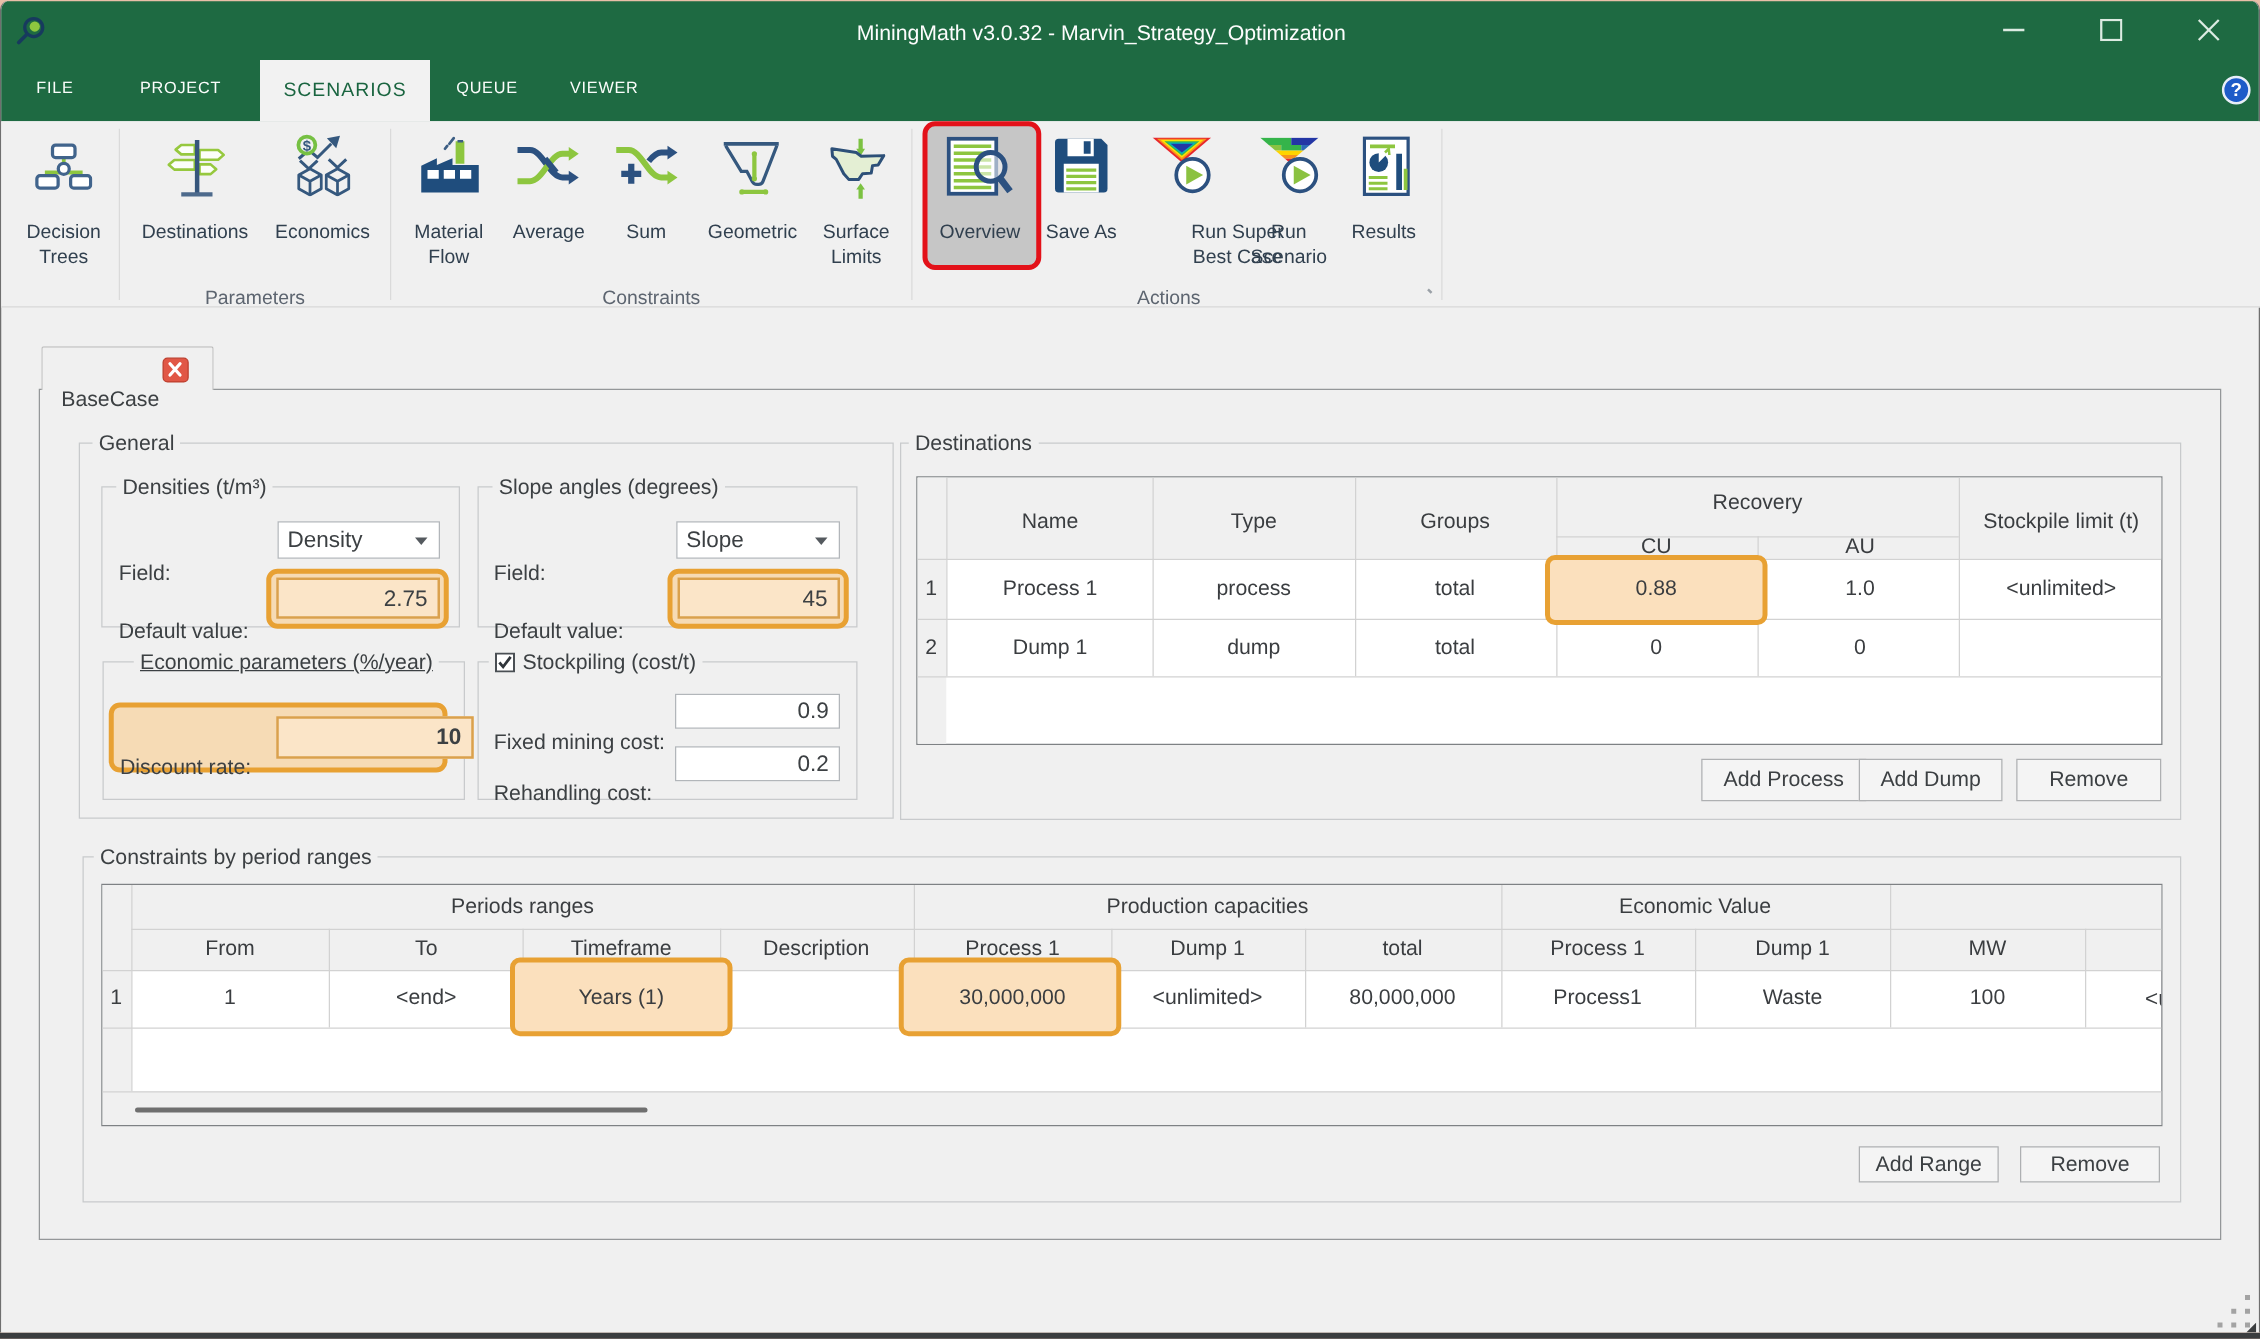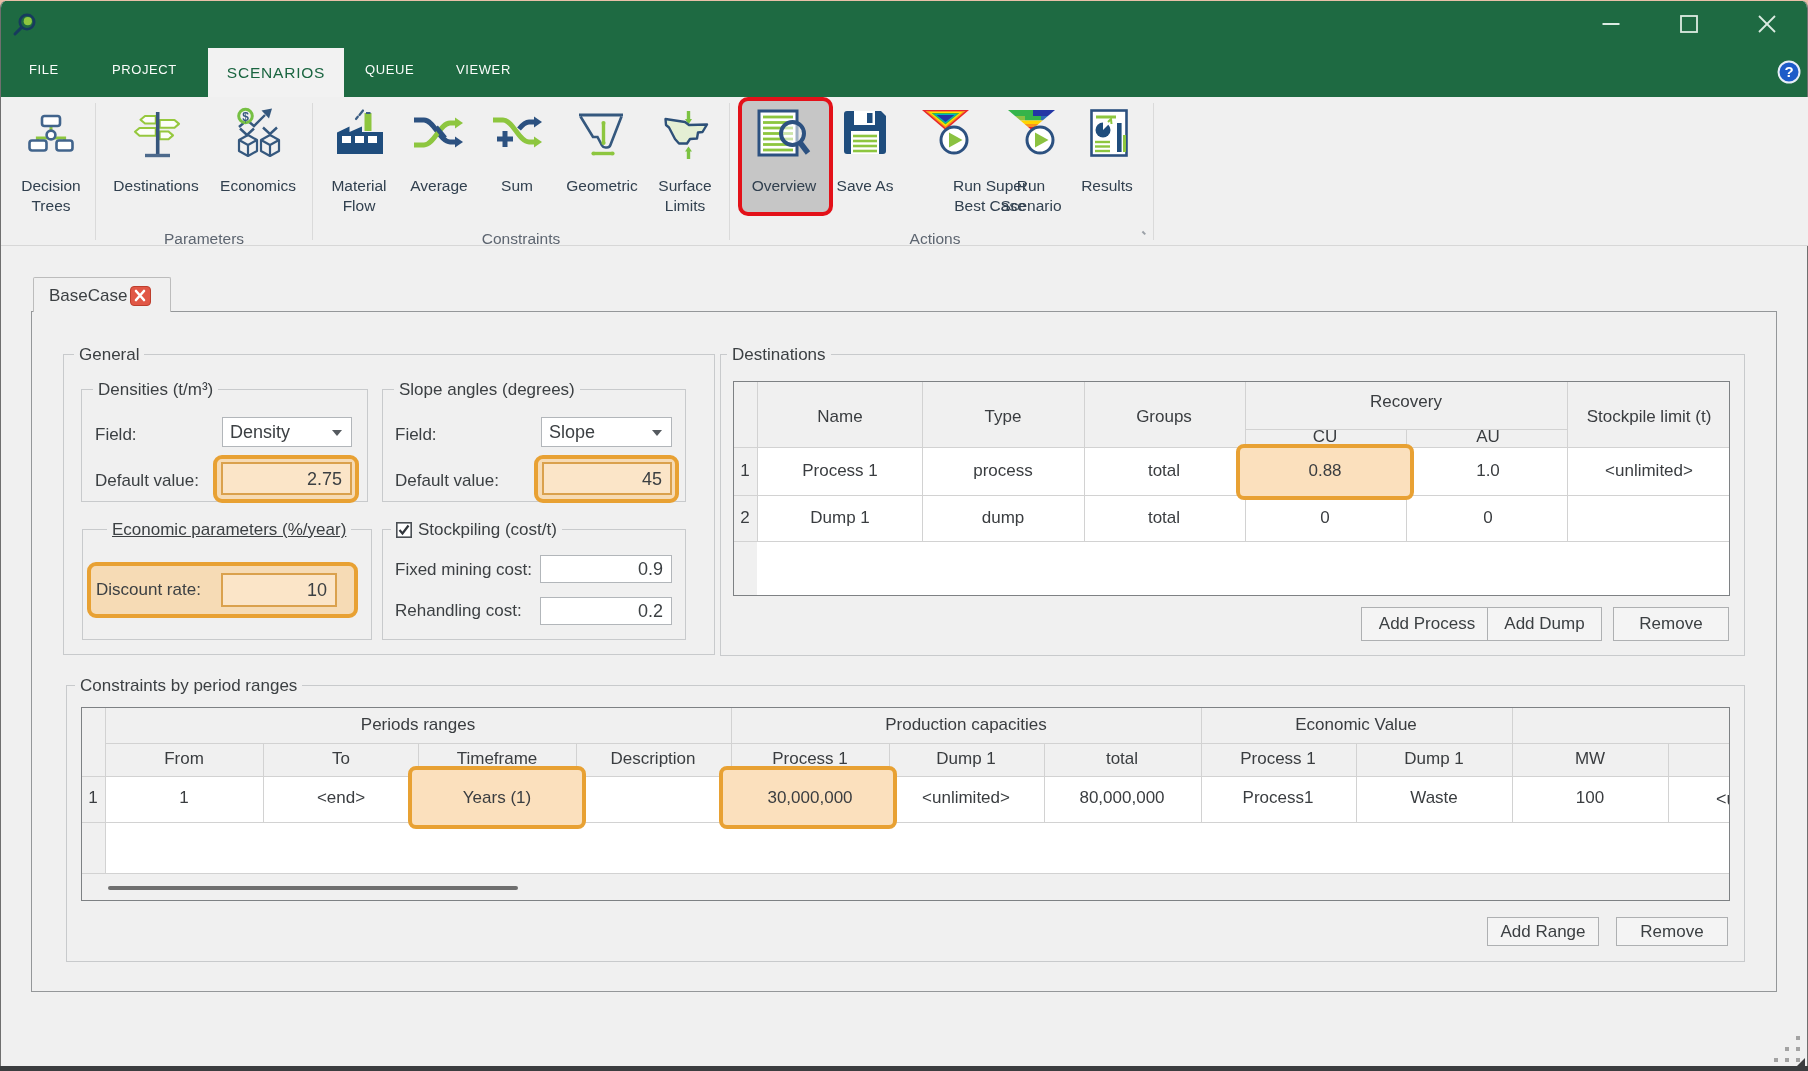--- a/index.html
+++ b/index.html
@@ -27,21 +27,21 @@
          text-align:center; line-height:20px; white-space:nowrap; }
   .grplbl { position:absolute; transform:translateX(-50%); top:133px; font-size:15.5px; color:#5d6570; white-space:nowrap; }
   
   #panel { position:absolute; left:30px; top:311px; width:1746px; height:681px;
            border:1px solid #949799; background:#f0f0f0; }
   #tab { position:absolute; left:32px; top:277px; width:138px; height:35px;
          background:#f0f0f0; border:1px solid #bcbcbc; border-bottom:none;
          border-radius:2px 2px 0 0; }
   .gb { position:absolute; border:1px solid #c8cacc; }
   .leg { position:absolute; top:-10px; background:#f0f0f0; padding:0 5px; font-size:17px; color:#3c4043; white-space:nowrap; }
-  .txt { position:absolute; font-size:17px; color:#3c4043; white-space:nowrap; }
+  .txt { position:absolute; font-size:17px; color:#3c4043; white-space:nowrap;margin-top:24px; }
   .combo { position:absolute; background:#fff; border:1px solid #b2b6ba; font-size:18px; color:#3c4043; }
   .combo span { position:absolute; left:7px; top:50%; transform:translateY(-50%); }
   .caret { position:absolute; right:9px; top:50%; margin-top:-2px; width:0; height:0;
            border-left:5px solid transparent; border-right:5px solid transparent; border-top:6px solid #555a5f; }
   .inp { position:absolute; background:#fff; border:1px solid #b2b6ba; font-size:18px; color:#3c4043;
          text-align:right; }
   .inp span { position:absolute; right:8px; top:50%; transform:translateY(-50%); }
   .ring { position:absolute; border:4.5px solid #e8a133; border-radius:9px; background:#f6dbb5; }
   .oinp { position:absolute; background:#fbe5c8; border:2px solid #daa14d; }
   .oinp span { position:absolute; right:8px; top:50%; transform:translateY(-50%); font-size:18px; color:#3c4043; }
@@ -50,20 +50,21 @@
   .hline { position:absolute; height:1px; background:#d2d2d2; }
   .vline { position:absolute; width:1px; background:#d2d2d2; }
   .cell { position:absolute; transform:translate(-50%,-50%); font-size:17px; color:#3a3d40; white-space:nowrap; }
 </style>
 </head>
 <body>
 <div id="botbar"></div>
 <div id="win">
   <div class="abs" style="left:0; top:0; width:1806px; height:1px; background:#e9bfa8; z-index:50;"></div>
   <div id="titlebar"></div>
+  <div id="title">MiningMath v3.0.32 - Marvin_Strategy_Optimization</div>
   <svg class="abs" style="left:10px; top:12px;" width="28" height="28" viewBox="0 0 28 28">
     <circle cx="16" cy="10" r="7.2" fill="none" stroke="#173a5e" stroke-width="2.6"></circle>
     <circle cx="16.8" cy="9.2" r="4.1" fill="#8dc63f"></circle>
     <line x1="10.6" y1="15.4" x2="4" y2="22" stroke="#173a5e" stroke-width="3" stroke-linecap="round"></line>
   </svg>
   <svg class="abs" style="left:1601px; top:15px;" width="18" height="18" viewBox="0 0 18 18">
     <line x1="0.5" y1="9" x2="17.5" y2="9" stroke="#dcebe2" stroke-width="2"></line>
   </svg>
   <svg class="abs" style="left:1679px; top:15px;" width="18" height="18" viewBox="0 0 18 18">
     <rect x="1" y="1" width="16" height="16" fill="none" stroke="#dcebe2" stroke-width="1.8"></rect>
@@ -295,21 +296,21 @@
   <div class="ring" style="left:533px; top:455px; width:145px; height:48px;"></div>
   <div class="oinp" style="left:541px; top:462px; width:130px; height:33px;">
       <span>45</span>
     </div>
 
   <div class="gb" style="left:81px; top:529px; width:290px; height:111px;">
     <div class="leg" style="left:24px;text-decoration:underline;">Economic parameters (%/year)</div>
   </div>
   <div class="ring" style="left:86px; top:562px; width:271px; height:56px;"></div>
   <div class="txt" style="left:95px; top:580px;">Discount rate:</div>
-  <div class="oinp" style="left:220px; top:573px; width:116px; height:34px;">
+  <div class="oinp" style="left:220px; top:573px; width:158px; height:34px;font-weight:bold;">
       <span>10</span>
     </div>
 
   <div class="gb" style="left:381px; top:529px; width:304px; height:111px;padding-left:20px;">
     <div class="leg" style="left:8px; display:flex; align-items:center;">
       <svg width="16" height="16" viewBox="0 0 16 16" style="margin-right:6px;">
         <rect x="0.8" y="0.8" width="14.4" height="14.4" fill="#fff" stroke="#4a4f54" stroke-width="1.6"></rect>
         <path d="M3.5 8 L6.5 11.5 L12.5 3.5" fill="none" stroke="#30353b" stroke-width="2.2"></path>
       </svg>
       Stockpiling (cost/t)

